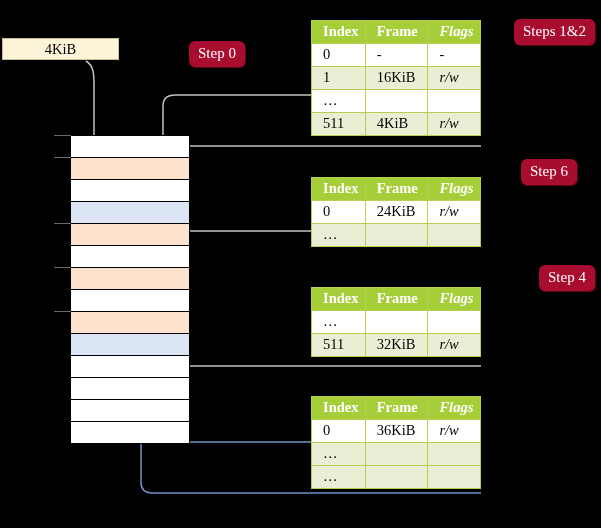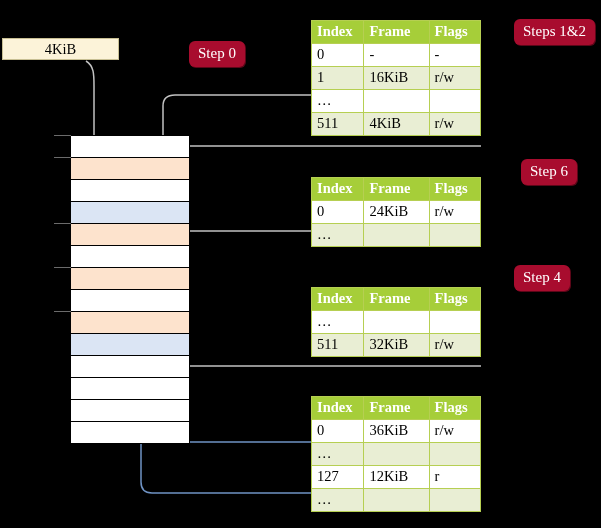--- a/index.html
+++ b/index.html
@@ -79,38 +79,38 @@
   .pt {
     position: absolute;
     border-collapse: collapse;
     background: #ffffff;
     font-size: 14.5px;
     color: #000000;
     table-layout: fixed;
   }
   .pt th, .pt td {
     border: 1px solid #b6cf52;
-    padding: 1px 5px 2px 5px;
+    padding: 1px 5px 2px 11px;
     height: 23px;
     box-sizing: border-box;
     text-align: left;
     font-weight: normal;
     vertical-align: middle;
   }
   .pt th {
     background: #a6ce39;
     color: #ffffff;
     font-weight: bold;
     font-size: 14.5px;
   }
   .pt tr.alt td { background: #e9eed4; }
   .pt td.hl { background: #fbf6a8; }
   .col-index { width: 57px; }
   .col-frame { width: 75px; margin-left: 7px; }
-  .col-flags { width: 57px; }
+  .col-flags { width: 57px; font-style: italic; }
 
   
   .pt-clip {
     position: absolute;
     overflow: hidden;
   }
 
   
   #wires {
     position: absolute;
@@ -281,40 +281,35 @@
             <tr>
               <td class="col-index">0</td>
               <td class="col-frame">36KiB</td>
               <td class="col-flags">r/w</td>
             </tr>
             <tr class="alt">
               <td class="col-index">…</td>
               <td class="col-frame"></td>
               <td class="col-flags"></td>
             </tr>
-            <tr>
-              <td class="col-index">127</td>
-              <td class="col-frame">12KiB</td>
-              <td class="col-flags">r</td>
-            </tr>
             <tr class="alt">
               <td class="col-index">…</td>
               <td class="col-frame"></td>
               <td class="col-flags"></td>
             </tr>
           </tbody>
         </table>
       </div>
     </div>
 
   <div id="badges-host">
       <div class="step-badge" style="left: 514px; top: 19px;">Steps 1&amp;2</div>
       <div class="step-badge" style="left: 189px; top: 41px; text-align: center;">Step 0</div>
       <div class="step-badge" style="left: 521px; top: 159px;">Step 6</div>
-      <div class="step-badge" style="left: 514px; top: 265px;">Step 4</div>
+      <div class="step-badge" style="left: 539px; top: 265px;">Step 4</div>
     </div>
 
 <div class="mem-tick" style="top: 135px;"></div>
     <div class="mem-tick" style="top: 157px;"></div>
     <div class="mem-tick" style="top: 223px;"></div>
     <div class="mem-tick" style="top: 267px;"></div>
     <div class="mem-tick" style="top: 311px;"></div>
   </div>
 
 </body></html>

